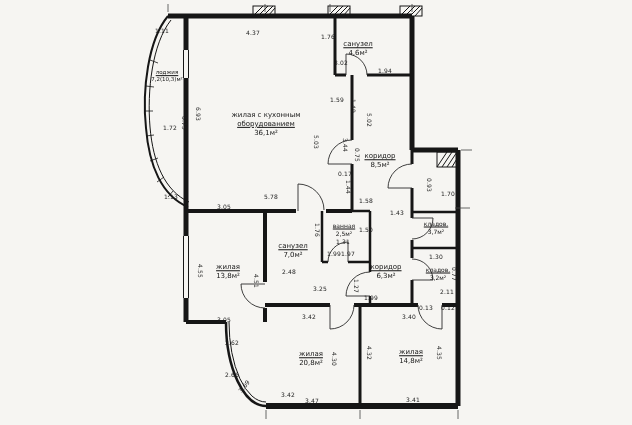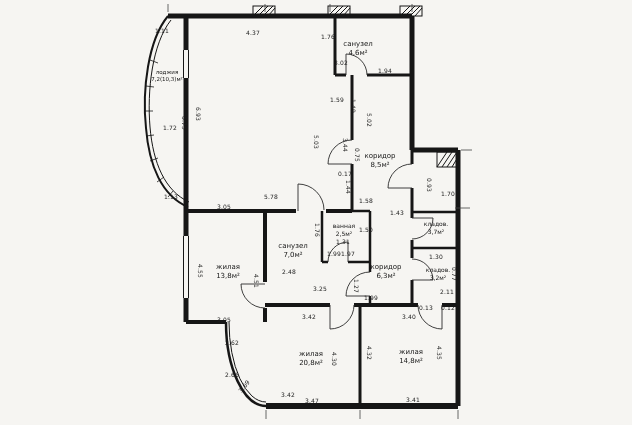--- a/index.html
+++ b/index.html
@@ -2,21 +2,21 @@
 <html><head>
 <meta charset="utf-8">
 <style>
   html,body{margin:0;padding:0;}
   body{width:632px;height:425px;background:#f4f3f0;font-family:"DejaVu Sans",sans-serif;}
   .stage{position:relative;width:632px;height:425px;background:#f6f5f2;overflow:hidden;}
   .stage svg{position:absolute;left:0;top:0;}
   .layer{position:absolute;left:0;top:0;width:100%;height:100%;}
   .room{position:absolute;transform:translate(-50%,-50%);text-align:center;color:#161616;white-space:nowrap;}
   .room .line{display:block;font-size:7px;line-height:1.25;}
-  .room .line.u{text-underline-offset:1px;}
+  .room .line.u{text-decoration:underline;text-underline-offset:1px;}
   .room--small .line{font-size:6px;}
   .room--tiny .line{font-size:5.5px;}
   .dim{position:absolute;font-size:6px;color:#1d1d1d;white-space:nowrap;letter-spacing:0.2px;}
 </style>
 </head>
 <body>
 
 <div class="stage">
 
   <svg viewBox="0 0 632 425" width="632" height="425">
@@ -91,20 +91,25 @@
     </g>
   </svg>
 
   <div class="layer">
 
     <div class="room room--tiny" style="left:167px;top:76px">
       <span class="line u">лоджия</span>
       <span class="line">7,2(10,3)м²</span>
     </div>
 
+    <div class="room" style="left:266px;top:124px">
+      <span class="line">жилая с кухонным</span>
+      <span class="line u">оборудованием</span>
+      <span class="line">36,1м²</span>
+    </div>
 
     <div class="room" style="left:358px;top:49px">
       <span class="line u">санузел</span>
       <span class="line">4,6м²</span>
     </div>
 
     <div class="room" style="left:380px;top:161px">
       <span class="line u">коридор</span>
       <span class="line">8,5м²</span>
     </div>

